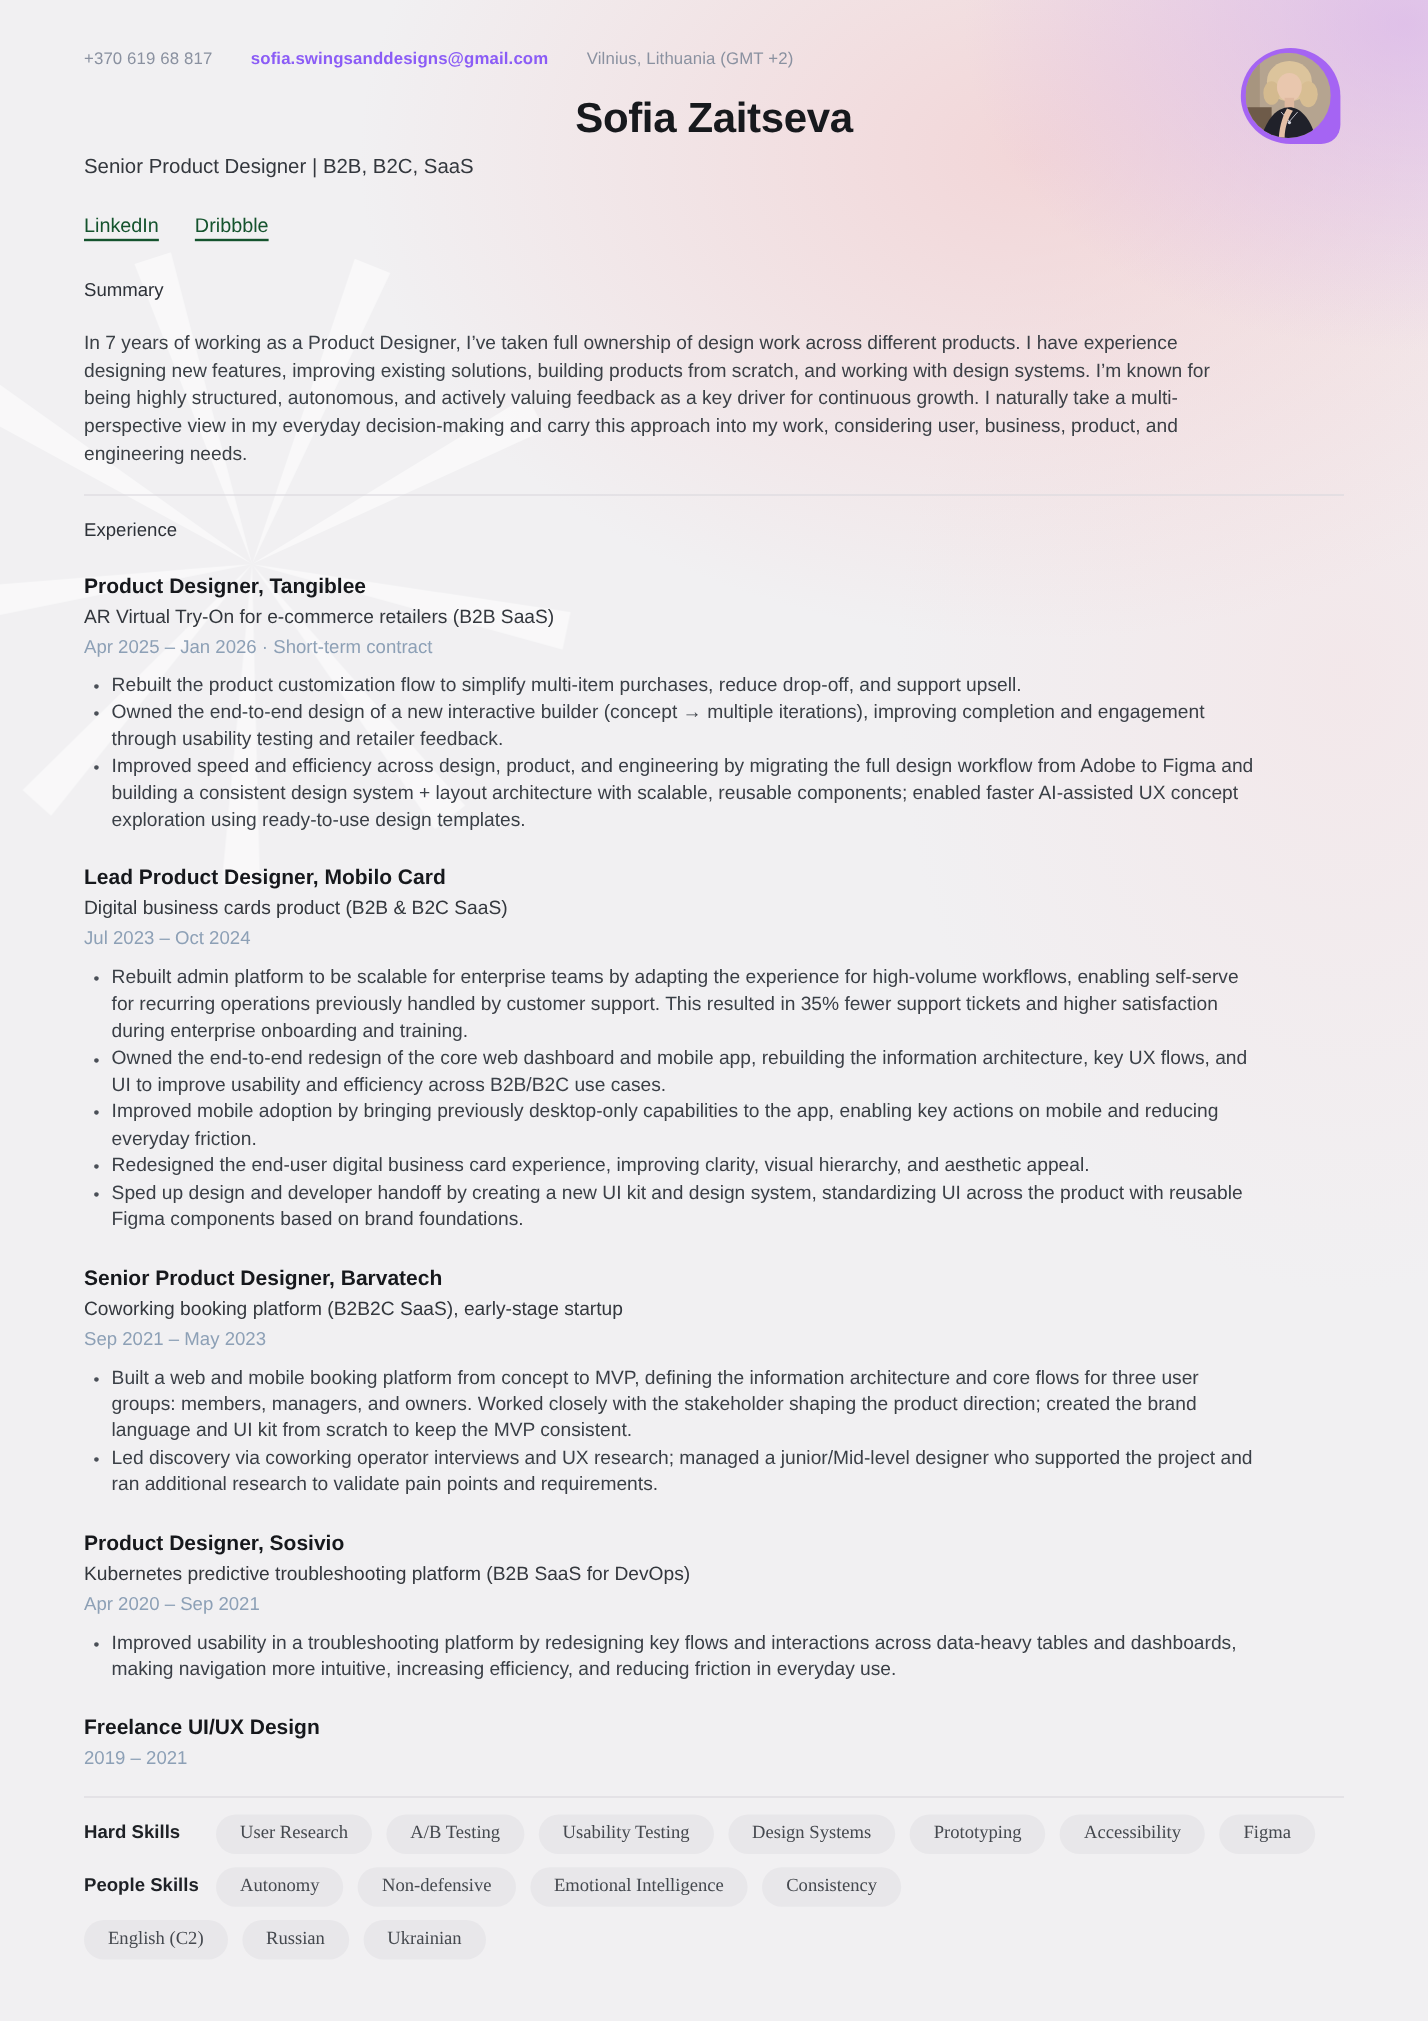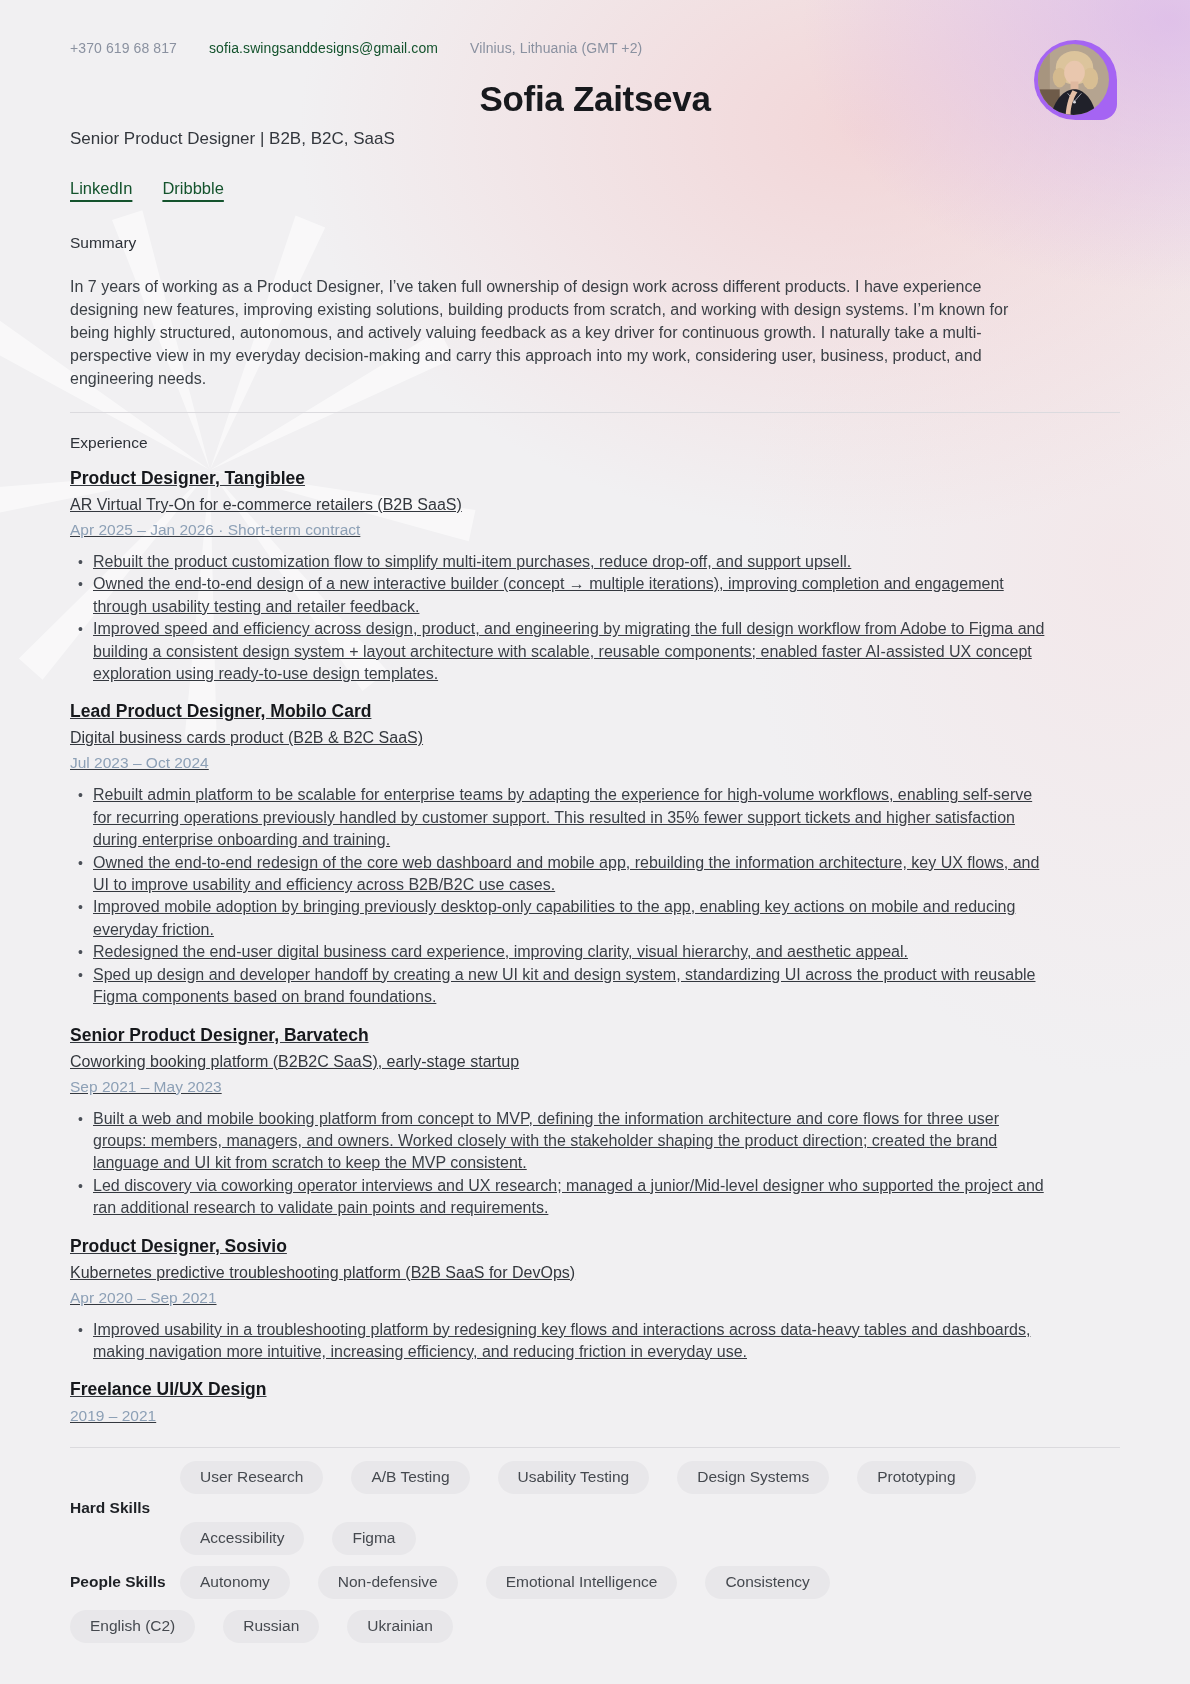--- a/index.html
+++ b/index.html
@@ -18,21 +18,21 @@
   }
   .watermark {
     position:absolute; left:-70px; top:190px; width:560px; height:560px;
     pointer-events:none; z-index:0;
   }
   .content { position:relative; z-index:1; padding:40px 70px 0 70px; }
 
   
   .contact-row { display:flex; gap:32px; font-size:14px; letter-spacing:0.1px; }
   .contact-phone, .contact-location { color:#8a91a0; }
-  .contact-email { color:#14532d; }
+  .contact-email { color:#8b5cf6;font-weight:bold; }
   .avatar-bubble {
     position:absolute; top:40px; right:73px; width:83px; height:80px;
     background:#a564f3; border-radius:50% 50% 16px 50%;
   }
   .avatar-photo {
     position:absolute; top:4px; left:4px; width:71px; height:71px;
     border-radius:50%; overflow:hidden; display:block;
   }
   h1.name { margin-top:23px; font-size:35px; font-weight:800; color:#17191d; letter-spacing:-0.3px;text-align:center; }
   .headline { margin-top:10px; font-size:17px; color:#33373d; }
@@ -41,37 +41,37 @@
     font-size:16.5px; color:#14532d; font-weight:500; text-decoration:underline;
     text-underline-offset:6px; text-decoration-thickness:1.5px; cursor:pointer;
   }
 
   
   .section-heading { margin-top:36px; font-size:15.5px; font-weight:400; color:#2d3138; }
   .summary-text { margin-top:23px; font-size:16px; line-height:23px; color:#3b4046; max-width:975px; }
   .divider { border:none; border-top:1px solid #dbdade; margin-top:22px; }
   .experience-heading { margin-top:21px; }
 
-  .job { margin-top:16px;text-decoration:underline; }
+  .job { margin-top:26px; }
   .job-title { font-size:17.5px; font-weight:700; color:#16181c; }
   .job-subtitle { margin-top:7px; font-size:16px; color:#33373d; }
   .job-date { margin-top:7px; font-size:15.5px; color:#8da0b6; }
   .job-bullets { margin-top:12px; list-style:none; max-width:985px; }
   .job-bullets li {
     position:relative; padding-left:23px; font-size:16px; line-height:22.4px; color:#3a3f46;
   }
   .job-bullets li::before {
     content:"•"; position:absolute; left:8px; top:0; color:#4a4f57; font-size:14px; line-height:22.4px;
   }
 
   
   .skills { margin-top:13px; }
   .skill-row { display:flex; align-items:center; margin-top:10px; min-height:34px; }
   .skill-row-label { width:110px; flex:0 0 110px; font-size:15.5px; font-weight:700; color:#1e2126; }
-  .skill-tags { display:flex; flex-wrap:wrap; gap:28px; }
+  .skill-tags { display:flex; flex-wrap:wrap; gap:12px;font-family:Liberation Serif, serif; }
   .pill {
     background:#e8e7ea; color:#45494f; font-size:15.5px;
     padding:7px 20px 8px 20px; border-radius:20px; white-space:nowrap;
   }
 </style>
 </head>
 <body>
 
 <svg class="watermark" viewBox="0 0 560 560">
   <g fill="#ffffff" opacity="0.55">

